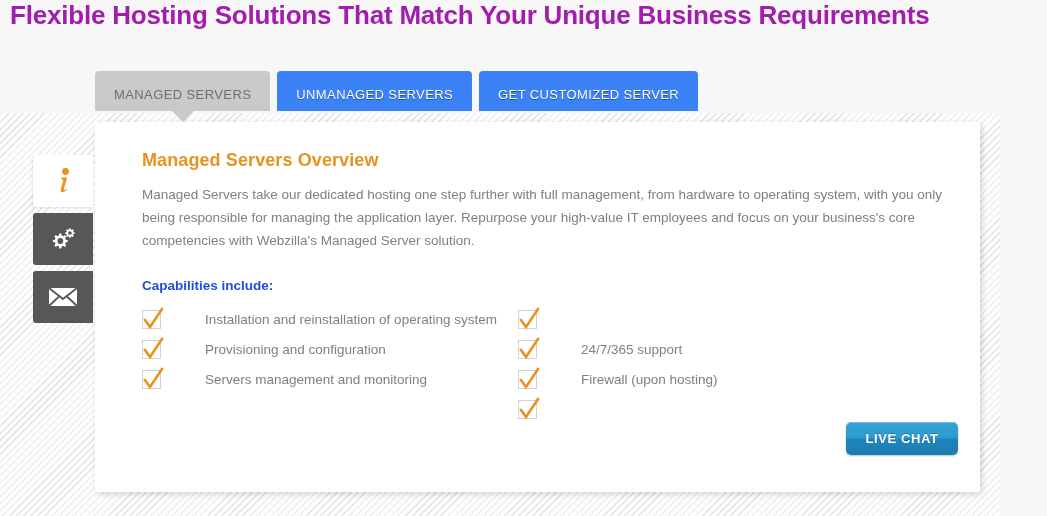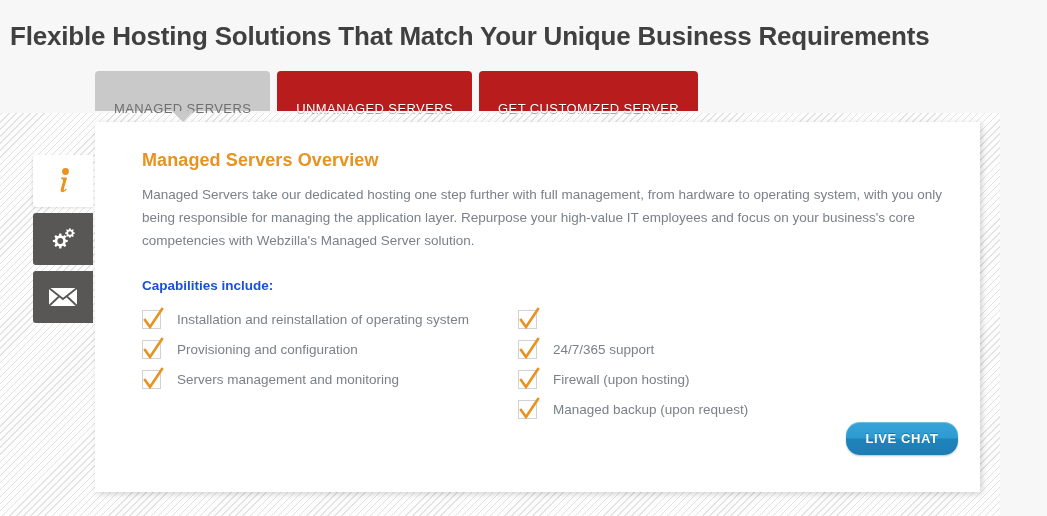--- a/index.html
+++ b/index.html
@@ -13,51 +13,51 @@
     height: 516px;
     overflow: hidden;
     font-family: "Liberation Sans", sans-serif;
     position: relative;
   }
 
   
   .page-title {
     position: absolute;
     left: 10px;
-    top: 21px;
+    top: 0;
     font-size: 26px;
     font-weight: bold;
-    color: #404040;
+    color: #a21caf;
     letter-spacing: -0.2px;
     white-space: nowrap;
   }
 
   
   .tab-strip {
     position: absolute;
     left: 95px;
     top: 71px;
     height: 42px;
     display: flex;
     align-items: flex-start;
     z-index: 6;
   }
   .tab {
     height: 40px;
     line-height: 40px;
-    padding: 18px 19px;
+    padding: 4px 19px;
     font-size: 13px;
     letter-spacing: 0.4px;
     border-radius: 4px 4px 0 0;
     box-sizing: border-box;
     white-space: nowrap;
     user-select: none;
   }
   .tab.inactive {
-    background: #b91c1c;
+    background: #3b82f6;
     color: #ffffff;
     margin-left: 7px;
     text-shadow: 0 1px 0 rgba(0,0,0,0.35);
   }
   .tab.active {
     background: #c9c9c9;
     color: #6f6f6f;
     position: relative;
   }
   .tab.active .tab-arrow {
@@ -156,20 +156,21 @@
   .caps-cols {
     display: flex;
   }
   .caps-col {
     width: 376px;
   }
   .cap-item {
     display: flex;
     align-items: center;
     height: 30px;
+    gap: 28px;
   }
   .cbox {
     position: relative;
     width: 19px;
     height: 19px;
     border: 1px solid #d2d2d2;
     background: #ffffff;
     box-sizing: border-box;
     flex: 0 0 auto;
     margin-right: 16px;
@@ -186,21 +187,21 @@
   }
 
   
   .live-chat {
     position: absolute;
     right: 22px;
     bottom: 37px;
     width: 112px;
     height: 33px;
     border: none;
-    border-radius: 14px;
+    border-radius: 5px;
     background: linear-gradient(to bottom, #35a4d8 0%, #2e9bd0 48%, #1f83bb 52%, #1c7db4 100%);
     color: #ffffff;
     font-family: "Liberation Sans", sans-serif;
     font-size: 13px;
     font-weight: bold;
     letter-spacing: 0.6px;
     text-shadow: 0 -1px 0 rgba(0,0,0,0.25);
     box-shadow: 0 1px 2px rgba(0,0,0,0.25), inset 0 1px 0 rgba(255,255,255,0.28);
     cursor: pointer;
   }
@@ -318,21 +319,20 @@
               </svg>
           </span>
           <span class="cap-text">Firewall (upon hosting)</span>
         </div>
         <div class="cap-item">
           <span class="cbox">
             <svg width="22" height="26" viewBox="0 0 22 26">
                 <path d="M3 14 L8 21 L20 3" fill="none" stroke="#e8921f" stroke-width="2.6" stroke-linecap="square"></path>
               </svg>
           </span>
-          <span class="cap-text">Managed backup (upon request)</span>
         </div>
       </div>
 
     </div>
   </div>
 
   <button class="live-chat">LIVE CHAT</button>
 </div>
 
 </body></html>

